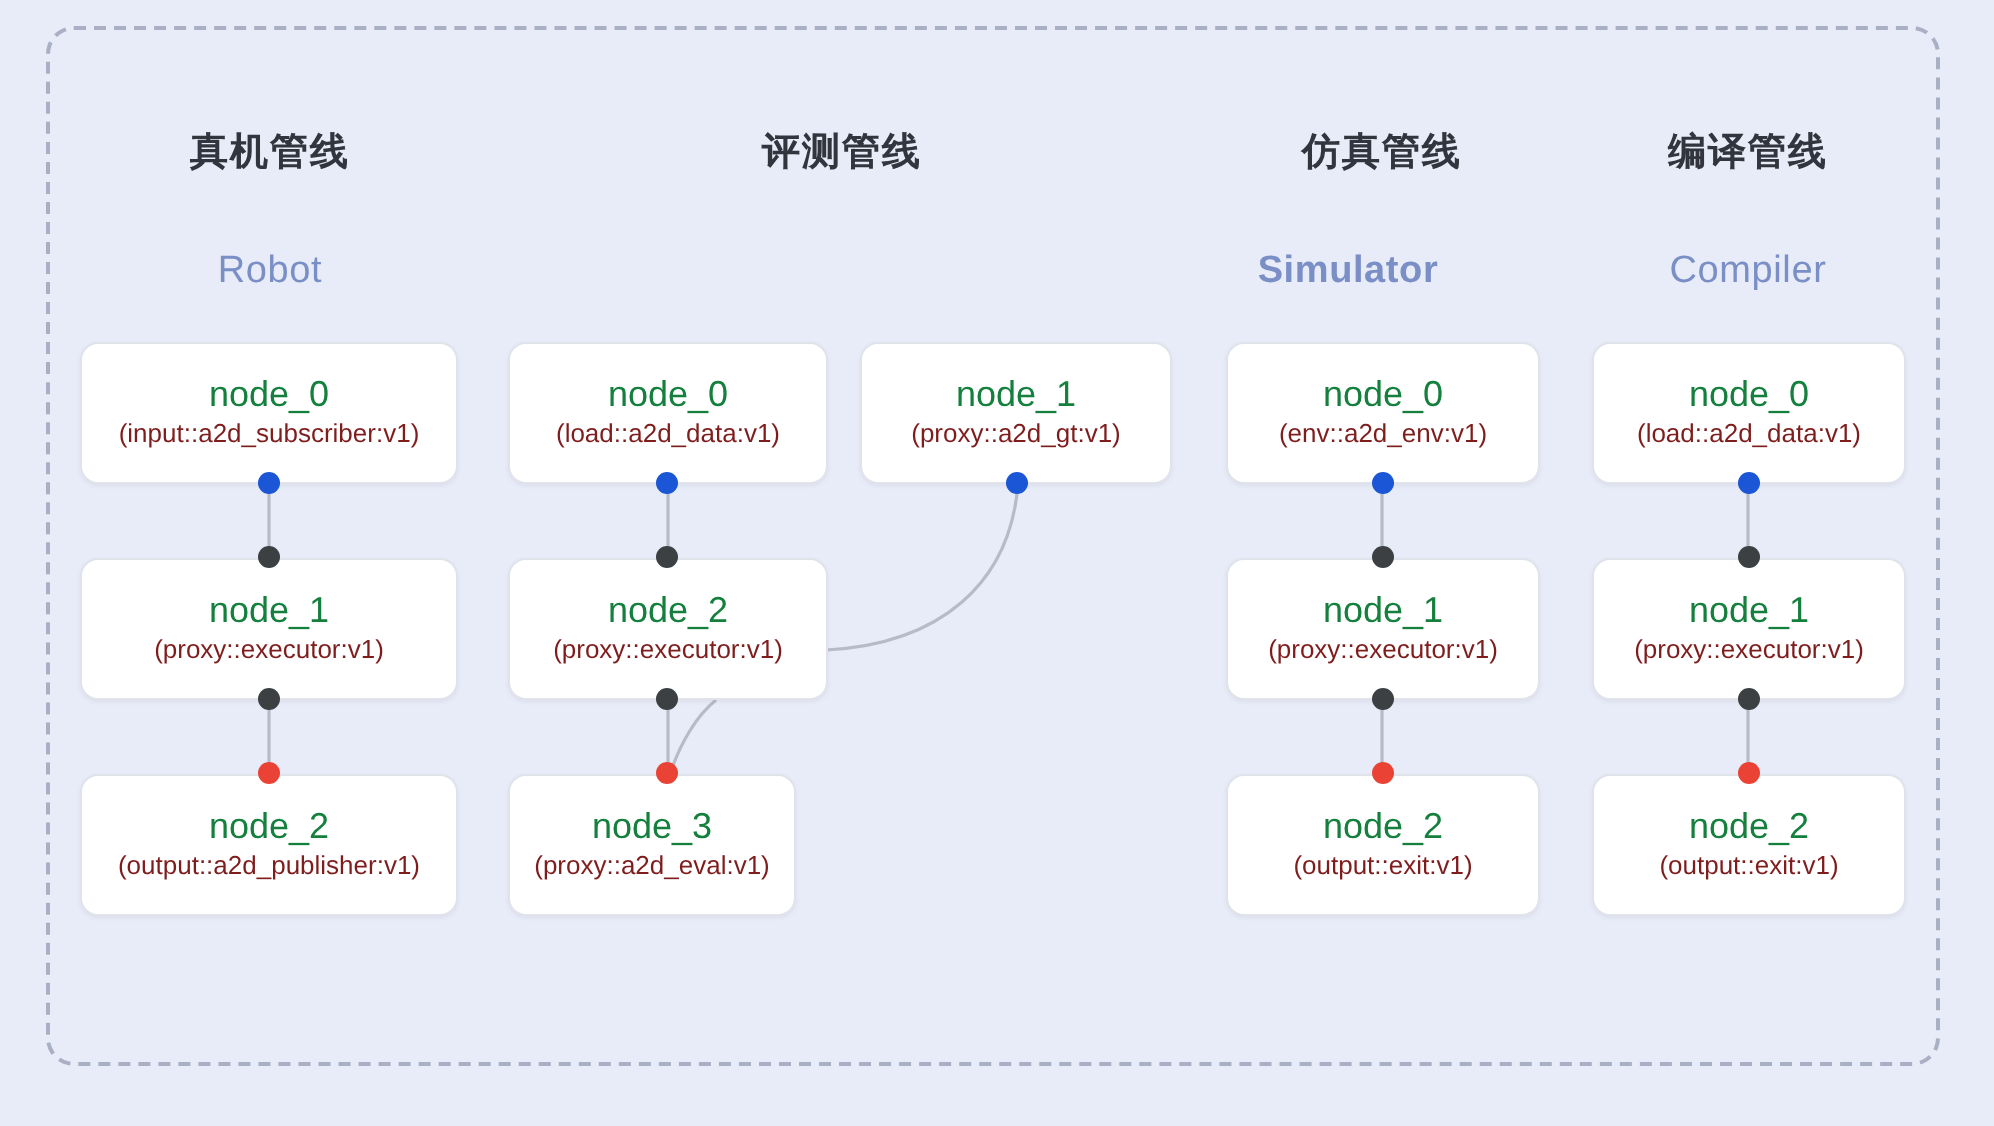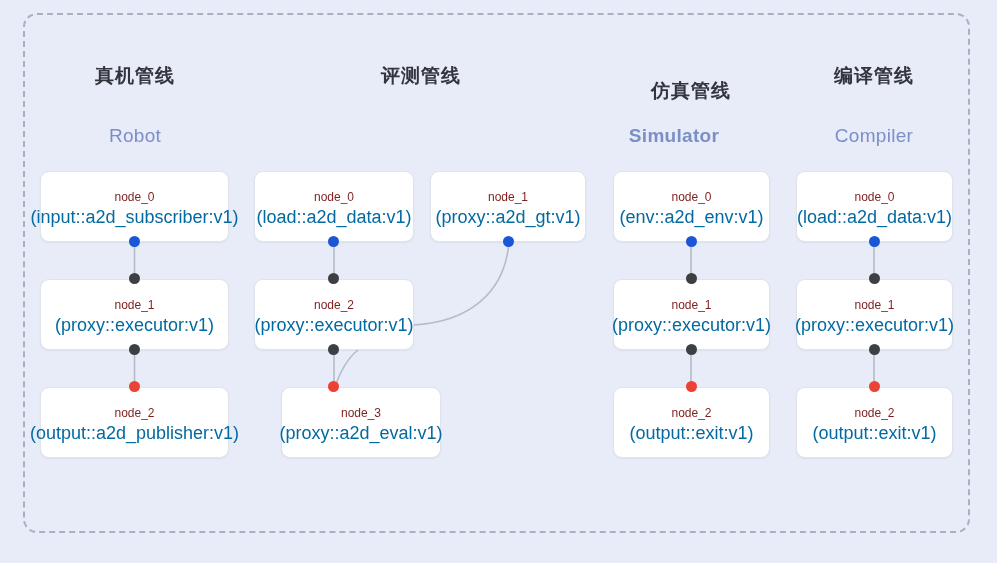--- a/index.html
+++ b/index.html
@@ -56,28 +56,28 @@
     border: 1px solid #e0e3ea;
     border-radius: 9px;
     box-sizing: border-box;
     display: flex;
     flex-direction: column;
     align-items: center;
     justify-content: center;
     box-shadow: 0 1px 2px rgba(60,70,100,0.07);
   }
   .node-title {
-    font-size: 12px;
-    color: #7f1d1d;
+    font-size: 18px;
+    color: #15803d;
     line-height: 20px;
     white-space: nowrap;
   }
   .node-sub {
-    font-size: 18px;
-    color: #0369a1;
+    font-size: 13px;
+    color: #7f1d1d;
     line-height: 20px;
     white-space: nowrap;
   }
   .port-dot {
     position: absolute;
     width: 11px;
     height: 11px;
     border-radius: 50%;
     box-sizing: border-box;
   }
@@ -155,27 +155,27 @@
   </div>
   <div class="port-dot port-blue" style="left:503px; top:236px;"></div>
 
   <div class="node-box" style="left:254px; top:279px; width:160px; height:71px;">
     <div class="node-title">node_2</div>
     <div class="node-sub">(proxy::executor:v1)</div>
   </div>
   <div class="port-dot port-black" style="left:328px; top:273px;"></div>
   <div class="port-dot port-black" style="left:328px; top:344px;"></div>
 
-  <div class="node-box" style="left:254px; top:387px; width:160px; height:71px;margin-left:27px;">
+  <div class="node-box" style="left:254px; top:387px; width:144px; height:71px;">
     <div class="node-title">node_3</div>
     <div class="node-sub">(proxy::a2d_eval:v1)</div>
   </div>
   <div class="port-dot port-red" style="left:328px; top:381px;"></div>
 
-  <div class="column-header" style="left:541px; top:63px;margin-top:15px;">仿真管线</div>
+  <div class="column-header" style="left:541px; top:63px;">仿真管线</div>
   <div class="column-subheader" style="left:524px; top:125px;font-weight:bold;">Simulator</div>
 
   <div class="node-box" style="left:613px; top:171px; width:157px; height:71px;">
     <div class="node-title">node_0</div>
     <div class="node-sub">(env::a2d_env:v1)</div>
   </div>
   <div class="port-dot port-blue" style="left:686px; top:236px;"></div>
 
   <div class="node-box" style="left:613px; top:279px; width:157px; height:71px;">
     <div class="node-title">node_1</div>

